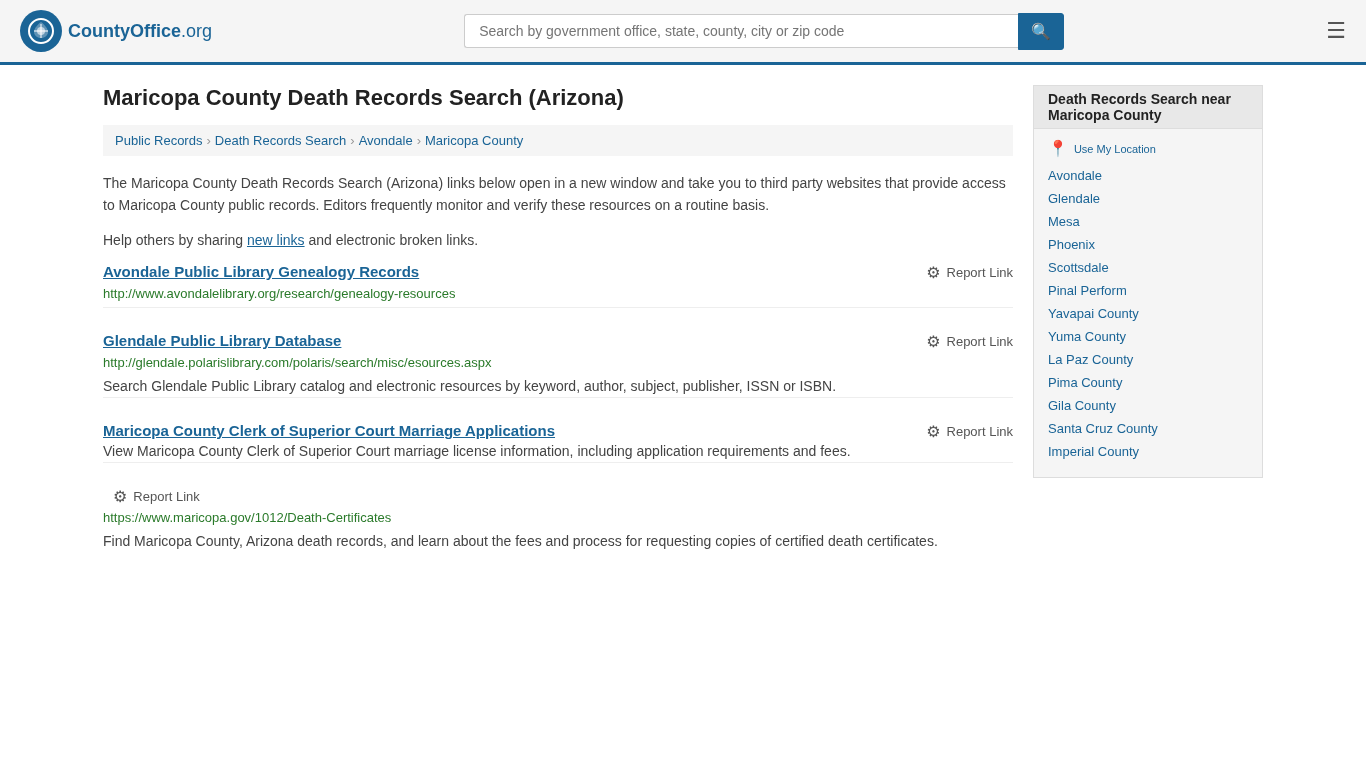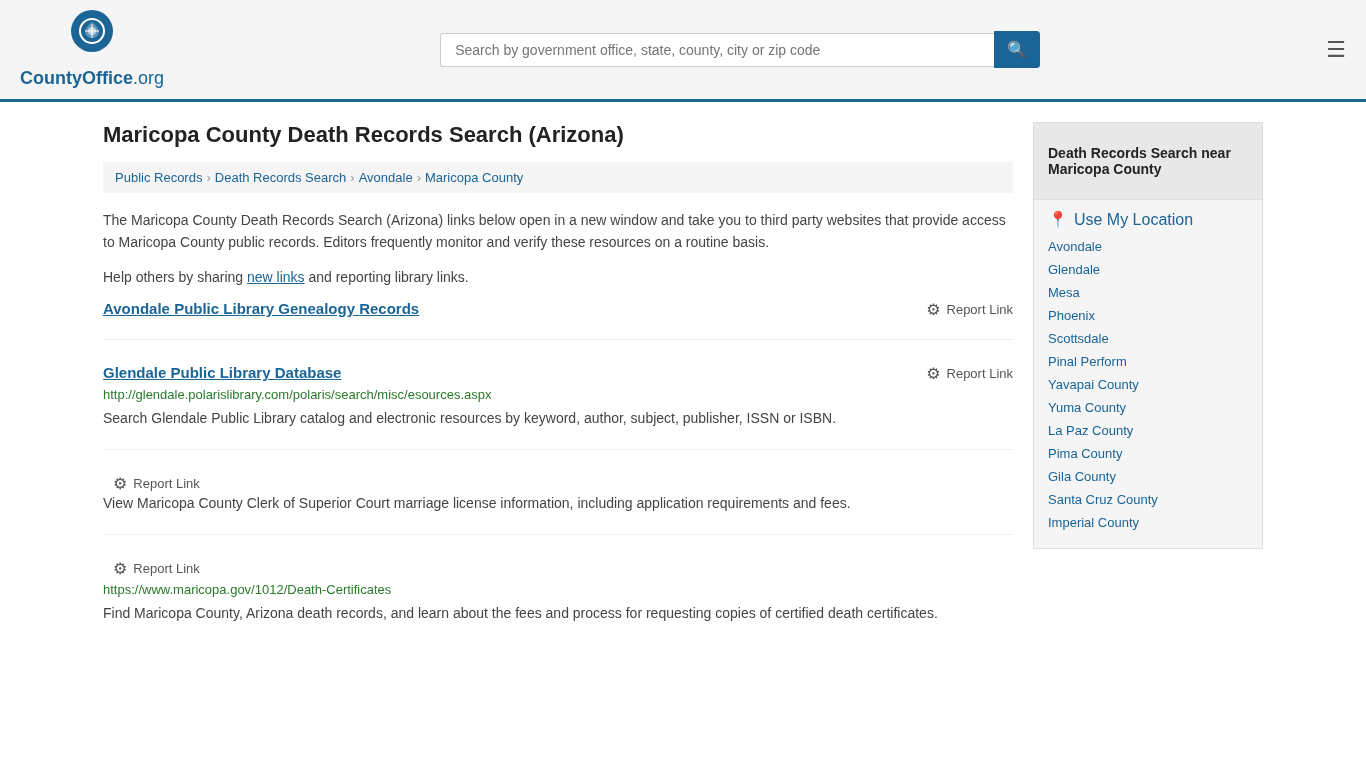--- a/index.html
+++ b/index.html
@@ -10,22 +10,21 @@
       background: #f5f5f5;
       border-bottom: 3px solid #1a6496;
       padding: 10px 20px;
       display: flex;
       align-items: center;
       justify-content: space-between;
     }
     .logo-area {
       display: flex;
       align-items: center;
-      gap: 16px;
-      flex-direction: column;
+      gap: 6px;
     }
     .logo-circle {
       width: 42px;
       height: 42px;
       background: #1a6496;
       border-radius: 50%;
       display: flex;
       align-items: center;
       justify-content: center;
       color: white;
@@ -109,21 +108,21 @@
       flex-wrap: wrap;
     }
     .breadcrumb a { color: #1a6496; text-decoration: none; }
     .breadcrumb .sep { color: #999; }
 
     
     .description { font-size: 14px; color: #444; line-height: 1.6; margin-bottom: 12px; }
     .new-links { color: #1a6496; text-decoration: underline; cursor: pointer; }
 
     
-    .result-item { margin-bottom: 24px; border-bottom: 1px solid #eee; padding-bottom: 20px; }
+    .result-item { margin-bottom: 24px; border-bottom: 1px solid #eee; }
     .result-item:last-child { border-bottom: none; }
     .result-header { display: flex; justify-content: space-between; align-items: flex-start; }
     .result-title {
       font-size: 15px;
       font-weight: bold;
       color: #1a6496;
       text-decoration: underline;
       cursor: pointer;
     }
     .report-link {
@@ -141,21 +140,21 @@
     .result-desc { font-size: 14px; color: #444; line-height: 1.5; }
 
     
     .sidebar-section {
       background: #f5f5f5;
       border: 1px solid #ddd;
       margin-bottom: 16px;
     }
     .sidebar-header {
       background: #e8e8e8;
-      padding: 22px 14px;
+      padding: 5px 14px;
       font-size: 14px;
       font-weight: bold;
       color: #222;
       border-bottom: 1px solid #ddd;
     }
     .sidebar-body { padding: 10px 14px; }
     .sidebar-location {
       display: flex;
       align-items: center;
       gap: 6px;
@@ -163,21 +162,21 @@
     }
     .location-icon { color: #1a6496; font-size: 16px; }
     .sidebar-link {
       color: #1a6496;
       text-decoration: none;
       font-size: 13px;
       display: block;
       margin-bottom: 8px;
       cursor: pointer;
     }
-    .use-location { color: #1a6496; text-decoration: none; font-size: 16px; cursor: pointer; }
+    .use-location { color: #1a6496; text-decoration: none; font-size: 11px; cursor: pointer; }
   </style>
 </head>
 <body>
 
 <header class="header">
   <div class="logo-area">
     <div class="logo-circle">
       <svg width="26" height="26" viewBox="0 0 26 26" fill="none">
         <circle cx="13" cy="13" r="12" stroke="white" stroke-width="2" fill="#1a6496"></circle>
         <path d="M13 4 C13 4 6 9 6 14 C6 17.3 9.1 20 13 20 C16.9 20 20 17.3 20 14 C20 9 13 4 13 4Z" fill="white" opacity="0.3"></path>
@@ -212,49 +211,51 @@
       <span class="sep">›</span>
       <a href="#">Death Records Search</a>
       <span class="sep">›</span>
       <a href="#">Avondale</a>
       <span class="sep">›</span>
       <a href="#">Maricopa County</a>
     </nav>
 
     <p class="description">The Maricopa County Death Records Search (Arizona) links below open in a new window and take you to third party websites that provide access to Maricopa County public records. Editors frequently monitor and verify these resources on a routine basis.</p>
     <p class="description">
-      <span>Help others by sharing </span><a class="new-links">new links</a><span> and reporting library links.</span>
+      <span>Help others by sharing </span><a class="new-links">new links</a><span> and electronic broken links.</span>
     </p>
 
     <div>
 
       <div class="result-item">
         <div class="result-header">
           <a class="result-title">Avondale Public Library Genealogy Records</a>
           <span class="report-link">
             <span class="report-icon">⚙</span>
             <span>Report Link</span>
           </span>
         </div>
+        <div class="result-url">http://www.avondalelibrary.org/research/genealogy-resources</div>
       </div>
 
       <div class="result-item">
         <div class="result-header">
           <a class="result-title">Glendale Public Library Database</a>
           <span class="report-link">
             <span class="report-icon">⚙</span>
             <span>Report Link</span>
           </span>
         </div>
         <div class="result-url">http://glendale.polarislibrary.com/polaris/search/misc/esources.aspx</div>
         <div class="result-desc">Search Glendale Public Library catalog and electronic resources by keyword, author, subject, publisher, ISSN or ISBN.</div>
       </div>
 
       <div class="result-item">
         <div class="result-header">
+          <a class="result-title">Maricopa County Clerk of Superior Court Marriage Applications</a>
           <span class="report-link">
             <span class="report-icon">⚙</span>
             <span>Report Link</span>
           </span>
         </div>
         <div class="result-desc">View Maricopa County Clerk of Superior Court marriage license information, including application requirements and fees.</div>
       </div>
 
       <div class="result-item">
         <div class="result-header">

